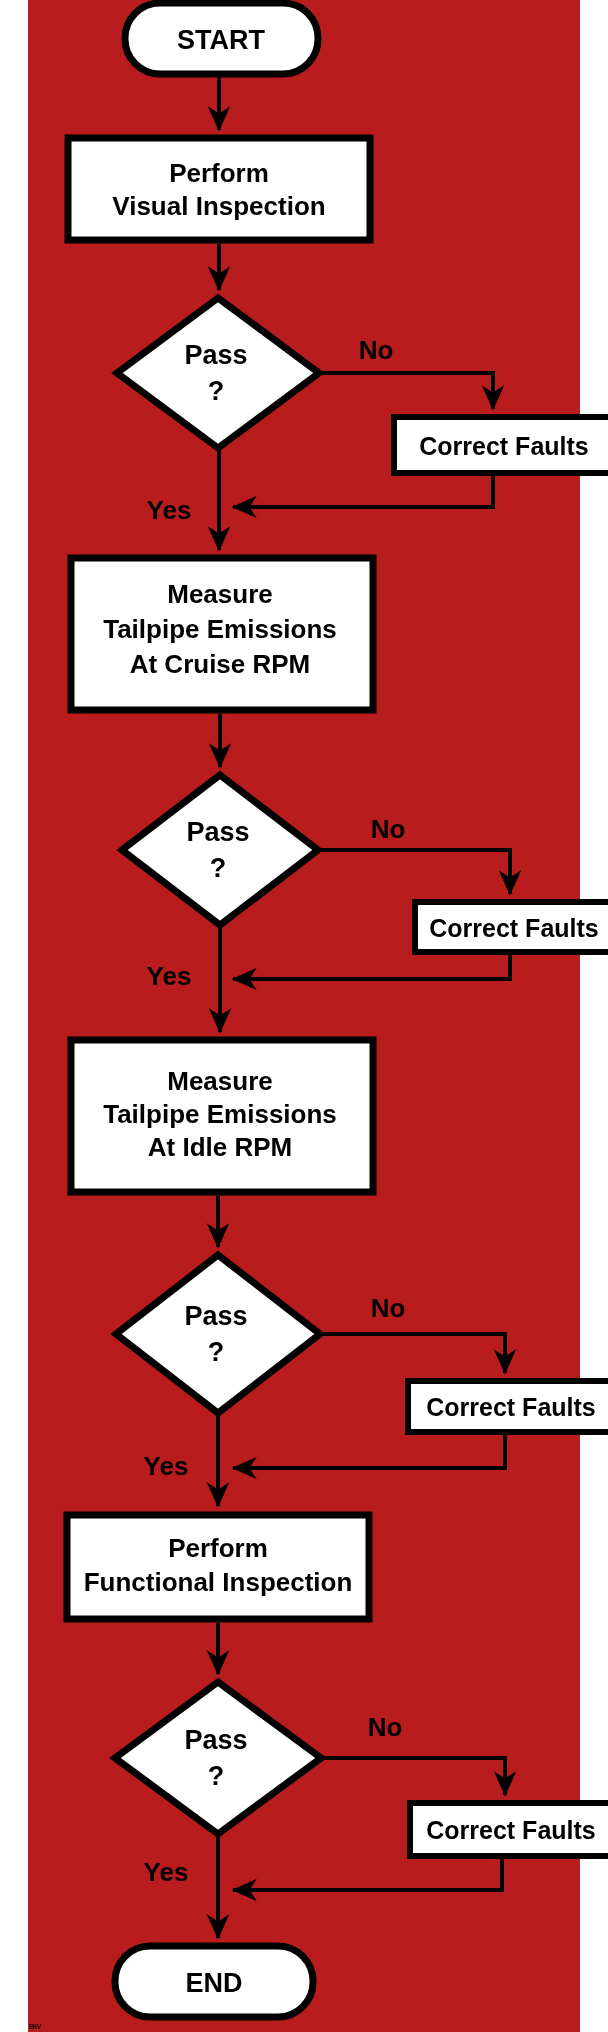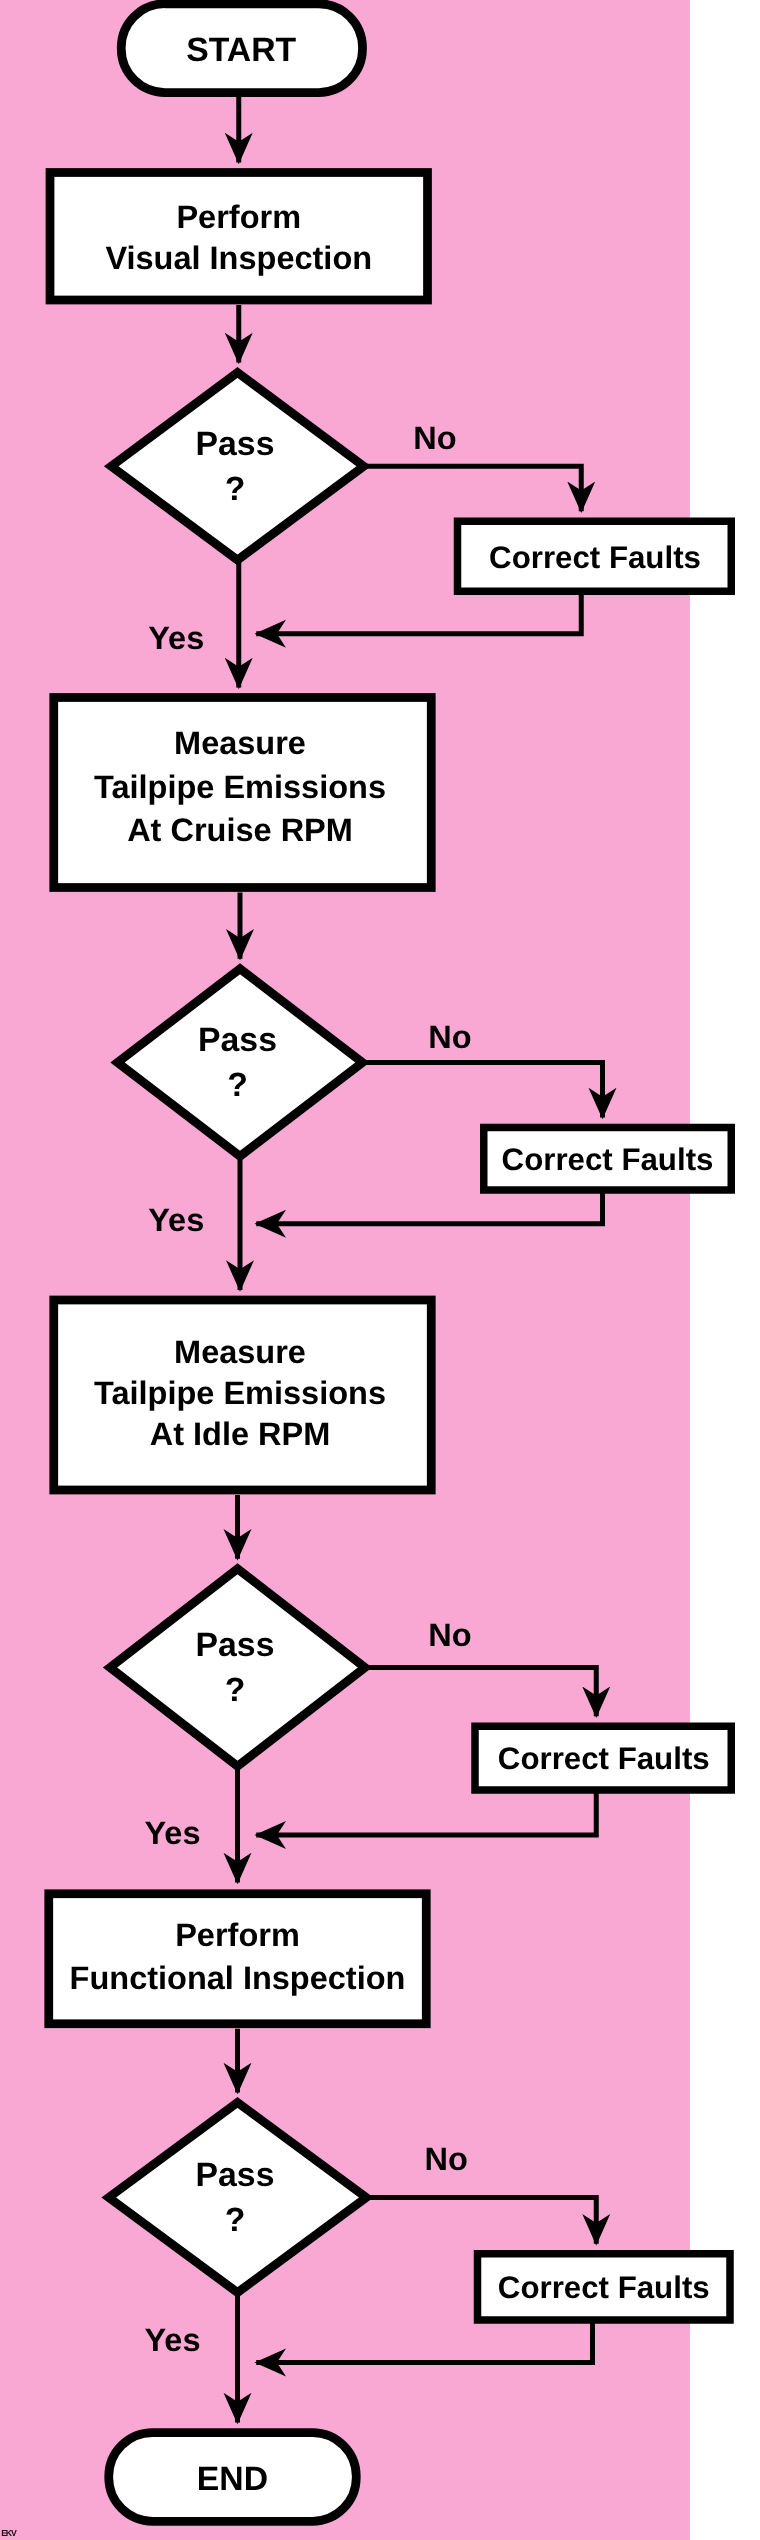--- a/index.html
+++ b/index.html
@@ -1,16 +1,16 @@
 <!DOCTYPE html>
 <html><head>
 <meta charset="utf-8">
 <style>
   html,body{margin:0;padding:0;background:#ffffff;}
-  .page{width:552px;height:2032px;position:relative;background:#f9a8d4;}
+  .page{width:552px;height:2032px;position:relative;background:#b91c1c;margin-left:28px;}
   svg{display:block;}
   text{font-family:"Liberation Sans","DejaVu Sans",sans-serif;font-weight:bold;fill:#000000;}
   .shape{fill:#ffffff;stroke:#000000;stroke-width:7;}
   .cfshape{fill:#ffffff;stroke:#000000;stroke-width:6;}
   .conn{fill:none;stroke:#000000;stroke-width:4;marker-end:url(#arrowhead);}
   .t-term{font-size:27px;}
   .t-proc{font-size:26px;}
   .t-dec{font-size:27px;}
   .t-branch{font-size:26px;}
   .t-cf{font-size:25px;}

